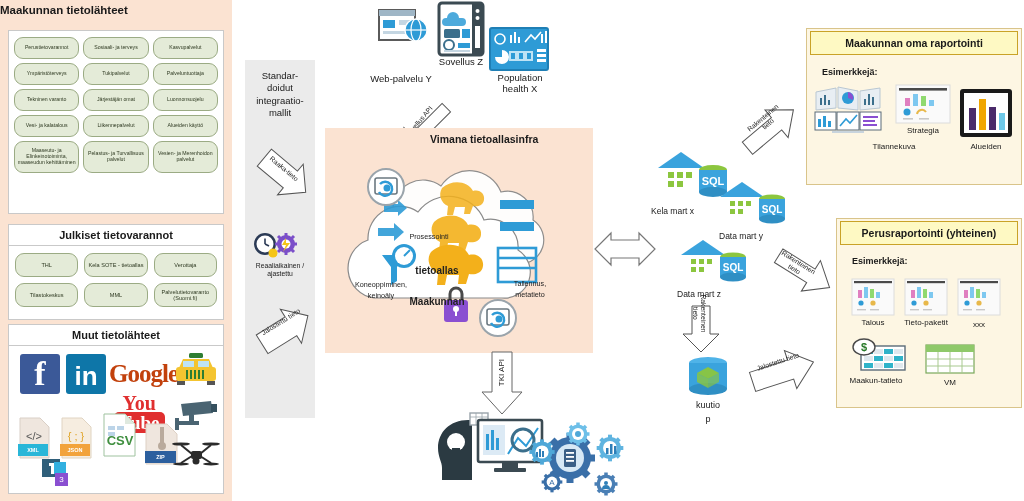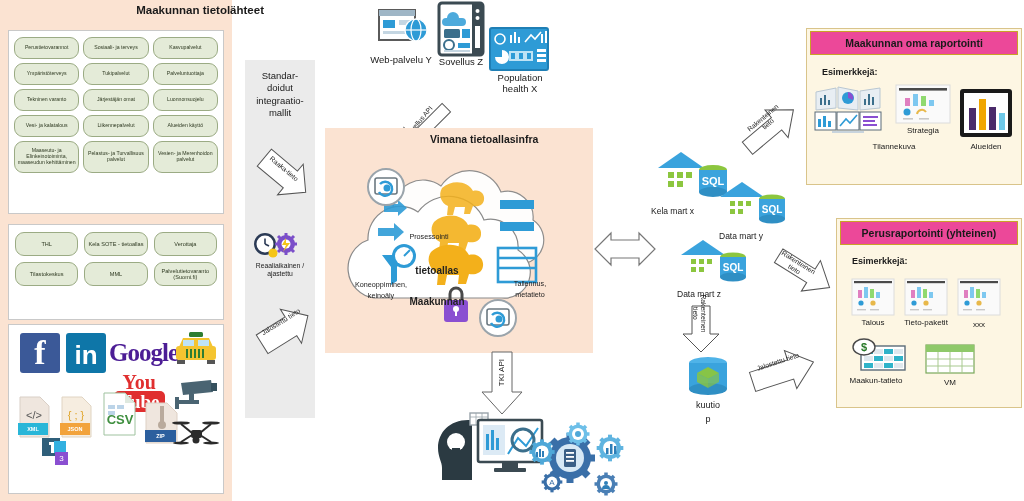--- a/index.html
+++ b/index.html
@@ -2,21 +2,21 @@
 <html><head>
 <meta charset="utf-8">
 <style>
   html,body{margin:0;padding:0;background:#fff;}
   body{width:1024px;height:501px;position:relative;overflow:hidden;
        font-family:"Liberation Sans",sans-serif;color:#1a1a1a;}
   .abs{position:absolute;}
 
   
   #left-panel{left:0;top:0;width:232px;height:501px;background:#fbe3d2;}
-  #left-title{position:absolute;left:0;top:4px;width:264px;text-align:right;
+  #left-title{position:absolute;left:0;top:4px;width:264px;text-align:left;
       font-size:11.5px;font-weight:600;color:#1a1a1a;}
   .sect{position:absolute;left:8px;background:#fff;border:1px solid #c9c9c9;}
   .sect-hd{height:20px;border-bottom:1px solid #c9c9c9;display:flex;align-items:center;
       justify-content:center;font-size:11px;font-weight:600;background:#fff;}
   #sect-mva{top:30px;width:214px;height:182px;}
   #sect-julki{top:224px;width:214px;height:94px;}
   #sect-muut{top:324px;width:214px;height:168px;}
   #sect-mva .sect-hd{height:22px;font-size:11.5px;}
 
   .mva-grid{display:grid;grid-template-columns:1fr 1fr 1fr;gap:4px 4px;padding:6px 5px;}
@@ -40,21 +40,21 @@
   .arrowtxt{position:absolute;font-size:6.8px;line-height:1.15;text-align:center;color:#222;}
 
   
   #center-panel{left:325px;top:128px;width:268px;height:225px;background:#fbe3d2;}
   #center-title{position:absolute;left:430px;top:133px;font-size:10.5px;font-weight:600;}
   .cloudlbl{position:absolute;text-align:center;font-size:7.2px;line-height:1.2;color:#222;}
   .cloudlbl.big{font-size:10px;font-weight:700;}
 
   
   .rbox{position:absolute;background:#fdf6e3;border:1px solid #d9c48a;}
-  .rbox-hd{position:absolute;background:#ec4899;border:1px solid #c9a227;
+  .rbox-hd{position:absolute;background:#fef9c3;border:1px solid #c9a227;
       display:flex;align-items:center;justify-content:center;
       font-size:10.5px;font-weight:600;color:#1a1a1a;}
   .exlbl{position:absolute;font-size:9px;font-weight:700;}
   .tlbl{position:absolute;font-size:8px;text-align:center;line-height:1.15;color:#1a1a1a;}
 
   .dmlbl{position:absolute;font-size:8.5px;color:#1a1a1a;}
   .smalllbl{position:absolute;font-size:9px;text-align:center;line-height:1.2;}
   svg{display:block;overflow:visible;}
 </style>
 </head>
@@ -77,43 +77,45 @@
       <div class="pill">Vesi- ja kalatalous</div>
       <div class="pill">Liikennepalvelut</div>
       <div class="pill">Alueiden käyttö</div>
       <div class="pill tall">Maaseutu- ja Elinkeinotoiminta, maaseudun kehittäminen</div>
       <div class="pill tall">Pelastus- ja Turvallisuus palvelut</div>
       <div class="pill tall">Vesien- ja Merenhoidon palvelut</div>
     </div>
 </div>
 
 <div class="sect" id="sect-julki">
+  <div class="sect-hd">Julkiset tietovarannot</div>
   <div class="jul-grid" id="jul-grid">
       <div class="pill">THL</div>
       <div class="pill">Kela SOTE - tietoallas</div>
       <div class="pill">Verottaja</div>
       <div class="pill">Tilastokeskus</div>
       <div class="pill">MML</div>
       <div class="pill">Palvelutietovaranto (Suomi.fi)</div>
     </div>
 </div>
 
 <div class="sect" id="sect-muut">
+  <div class="sect-hd">Muut tietolähteet</div>
   <div class="muut-grid">
 
     <div class="icn" style="left:11px;top:8px;width:40px;height:40px;background:#3b5998;border-radius:3px;">
       <div style="font-family:'Liberation Serif',serif;color:#fff;font-size:34px;font-weight:700;text-align:center;line-height:40px;">f</div>
     </div>
 
     <div class="icn" style="left:57px;top:8px;width:40px;height:40px;background:#0e76a8;border-radius:3px;">
       <div style="color:#fff;font-size:26px;font-weight:700;text-align:center;line-height:44px;">in</div>
     </div>
 
     <div class="icn" style="left:100px;top:14px;width:70px;">
-      <div style="font-family:'Liberation Serif',serif;font-size:25px;color:#4c1d95;font-weight:700;letter-spacing:-1px;">Google</div>
+      <div style="font-family:'Liberation Serif',serif;font-size:25px;color:#c2410c;font-weight:700;letter-spacing:-1px;">Google</div>
     </div>
 
     <div class="icn" style="left:164px;top:6px;">
       <svg width="46" height="40" viewBox="0 0 46 40">
         <rect x="16" y="1" width="14" height="5" rx="1.5" fill="#2e7d32"></rect>
         <path d="M6 16 L10 7 h26 l4 9 z" fill="#f4c430"></path>
         <rect x="3" y="15" width="40" height="14" rx="3" fill="#f4c430"></rect>
         <rect x="10" y="9" width="11" height="6" fill="#bfe3f5"></rect>
         <rect x="25" y="9" width="11" height="6" fill="#bfe3f5"></rect>
         <g fill="#2e7d32">
@@ -274,21 +276,21 @@
     <rect x="21" y="14" width="12" height="5" fill="#c4d6e2"></rect>
     <rect x="5" y="25" width="26" height="3" fill="#c4d6e2"></rect>
     <circle cx="38" cy="24" r="11" fill="#2e9bd6"></circle>
     <g stroke="#fff" stroke-width="1.2" fill="none">
       <circle cx="38" cy="24" r="11"></circle>
         <ellipse cx="38" cy="24" rx="5" ry="11"></ellipse>
       <line x1="27" y1="24" x2="49" y2="24"></line>
     </g>
   </svg>
 </div>
-<div class="tlbl" style="left:368px;top:55px;width:66px;font-size:9.5px;">Web-palvelu Y</div>
+<div class="tlbl" style="left:368px;top:74px;width:66px;font-size:9.5px;">Web-palvelu Y</div>
 
 <div class="abs" style="left:438px;top:2px;">
   <svg width="46" height="54" viewBox="0 0 46 54">
     <rect x="1" y="1" width="44" height="52" rx="3" fill="#fff" stroke="#3b4a52" stroke-width="3"></rect>
     <rect x="34" y="1" width="11" height="52" fill="#3b4a52"></rect>
     <circle cx="39.5" cy="9" r="2" fill="#fff"></circle>
       <circle cx="39.5" cy="16" r="2" fill="#fff"></circle>
     <rect x="37" y="24" width="5" height="22" fill="#fff"></rect>
     <path d="M9 16 a6 6 0 0 1 12 0 h3 a4 4 0 0 1 0 8 h-16 a4 4 0 0 1 0 -8 z" fill="#2e9bd6" opacity="0.85"></path>
     <rect x="6" y="27" width="16" height="9" rx="1.5" fill="#3b6f8c"></rect>

